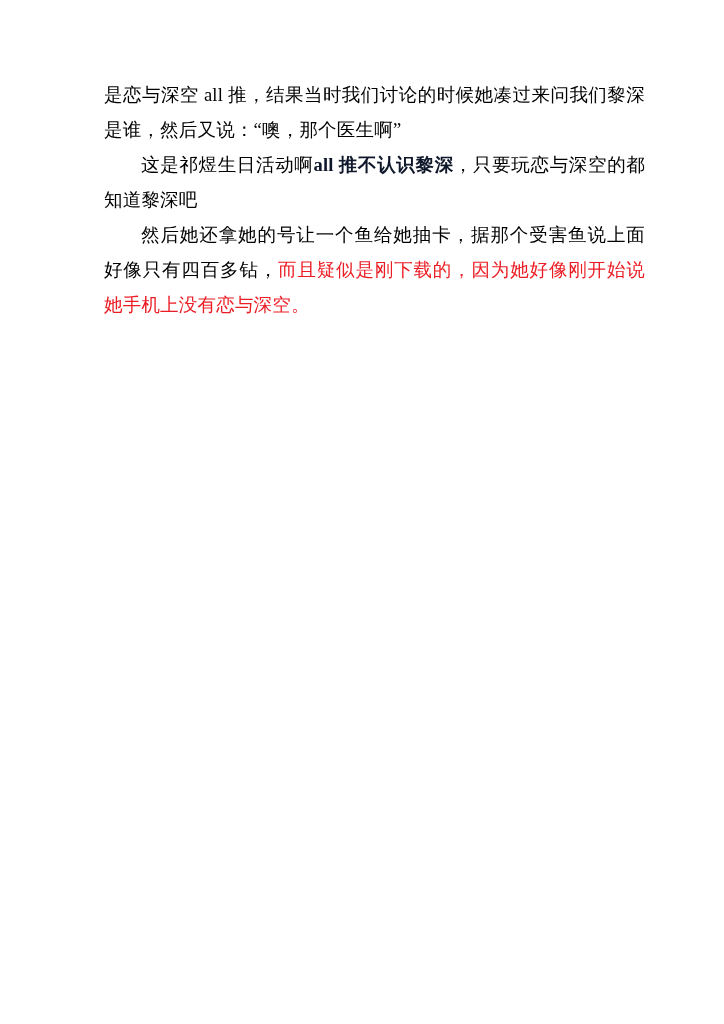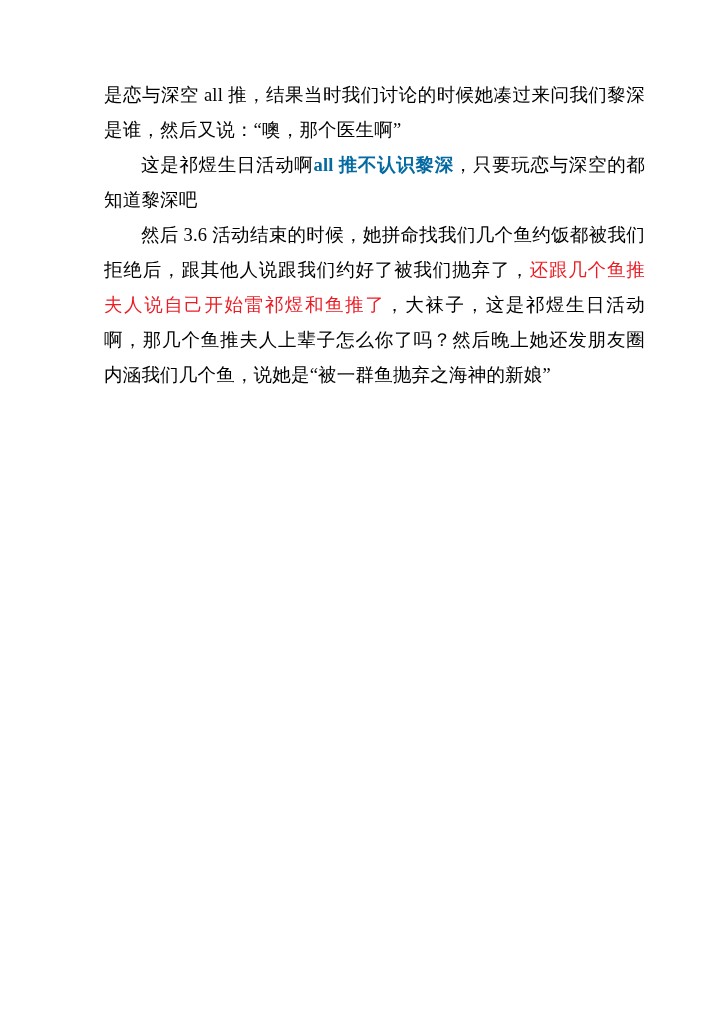--- a/index.html
+++ b/index.html
@@ -33,37 +33,37 @@
     margin: 0;
     padding: 0;
   }
   p.indent {
     text-indent: 2em;
   }
   .red {
     color: #ec1c24;
   }
   .red-bold {
-    color: #0369a1;
+    color: #0f172a;
     font-weight: bold;
   }
 </style>
 </head>
 <body>
 
 <div class="page">
   <div class="doc-body">
 
     <p class="para">
       <span>是恋与深空 all 推，结果当时我们讨论的时候她凑过来问我们黎深是谁，然后又说：“噢，那个医生啊”</span>
     </p>
 
     <p class="para indent">
       <span>这是祁煜生日活动啊</span><span class="red-bold">all 推不认识黎深</span><span>，只要玩恋与深空的都知道黎深吧</span>
     </p>
 
+    <p class="para indent">
+      <span>然后她还拿她的号让一个鱼给她抽卡，据那个受害鱼说上面好像只有四百多钻，</span><span class="red">而且疑似是刚下载的，因为她好像刚开始说她手机上没有恋与深空。</span>
+    </p>
 
-    <p class="para indent">
-      <span>然后 3.6 活动结束的时候，她拼命找我们几个鱼约饭都被我们拒绝后，跟其他人说跟我们约好了被我们抛弃了，</span><span class="red">还跟几个鱼推夫人说自己开始雷祁煜和鱼推了</span><span>，大袜子，这是祁煜生日活动啊，那几个鱼推夫人上辈子怎么你了吗？然后晚上她还发朋友圈内涵我们几个鱼，说她是“被一群鱼抛弃之海神的新娘”</span>
-    </p>
 
   </div>
 </div>
 
 </body></html>

